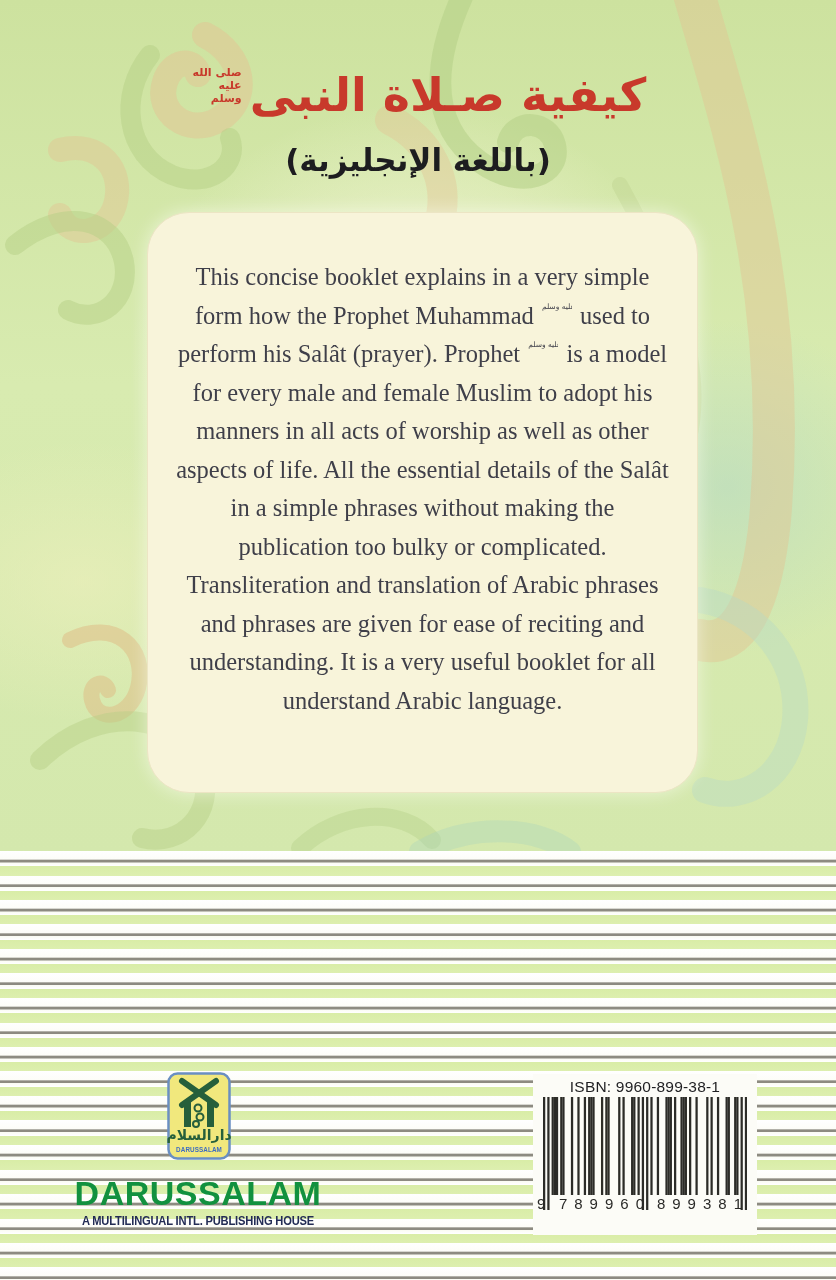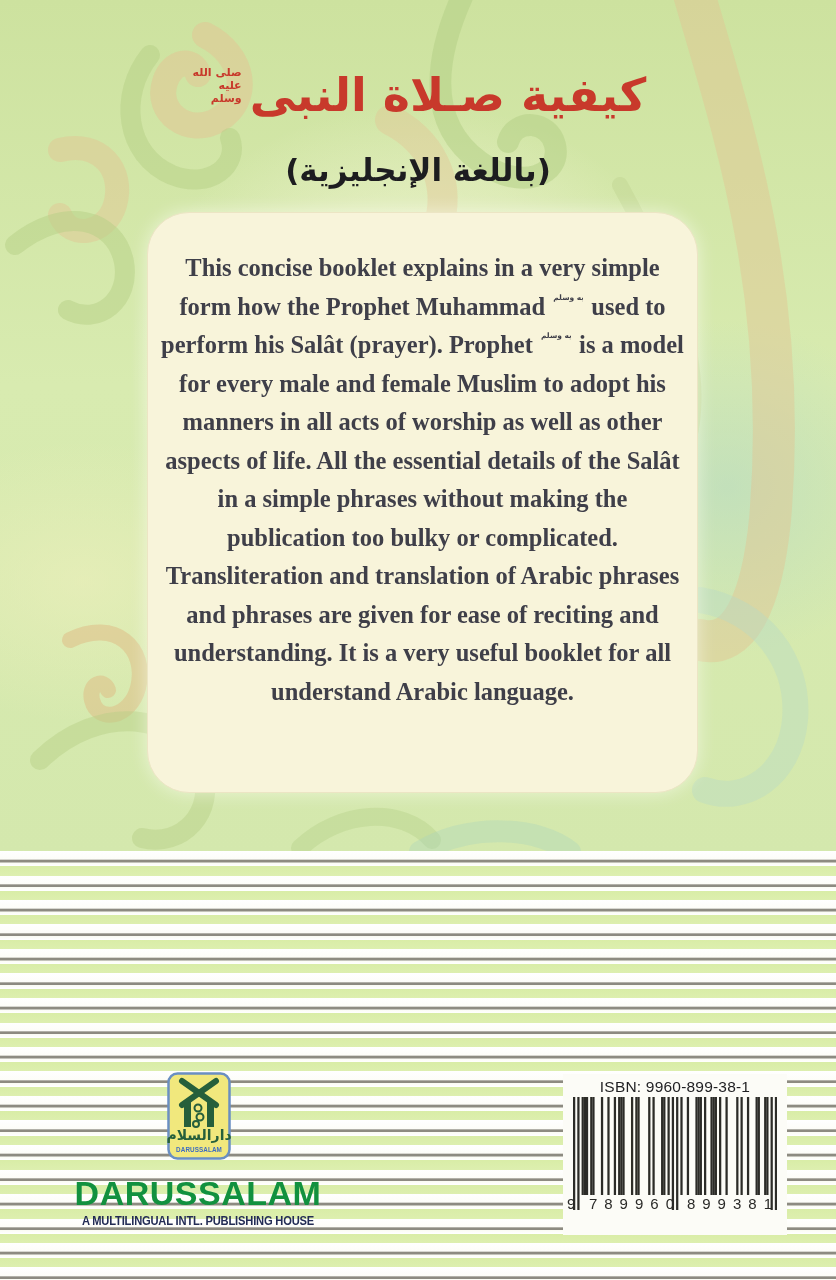--- a/index.html
+++ b/index.html
@@ -20,47 +20,47 @@
     background:repeating-linear-gradient(180deg,
       #ffffff 0px,#fdfdf8 8px,
       #8d8b81 9.5px,#8d8b81 11px,
       #fbfcf4 12px,#ffffff 15px,
       #d9eda7 15.5px,#ddefaf 24.5px);}
 
   
   .title-ar{position:absolute;left:0;top:68px;width:836px;display:flex;
     justify-content:center;align-items:flex-start;direction:rtl;gap:8px;
     color:#c8392b;font:700 46px "DejaVu Sans",sans-serif;z-index:3;}
-  .subtitle-ar{position:absolute;left:0;top:152px;width:836px;text-align:center;direction:rtl;
+  .subtitle-ar{position:absolute;left:0;top:142px;width:836px;text-align:center;direction:rtl;
     color:#1d1d20;font:700 31px "DejaVu Sans",sans-serif;z-index:3;}
 
   
   .pbuh{display:inline-block;font-family:"DejaVu Sans",sans-serif;overflow:hidden;}
   .pbuh-title{width:52px;height:58px;font-size:11px;line-height:13px;font-weight:700;
     color:#c8392b;margin-top:-2px;}
   .pbuh-inline{width:30px;height:27px;font-size:7.5px;line-height:8.5px;
     vertical-align:-6px;margin:0 2px;color:#3f3f49;}
 
   
   .desc-box{position:absolute;left:147px;top:212px;width:549px;height:579px;
     border-radius:42px;background:#f8f4da;border:1px solid #ece5c4;z-index:3;
     box-shadow:0 0 18px rgba(255,255,250,.55);}
-  .desc{padding-top:36px;text-align:center;font-family:"Liberation Serif",serif;
-    font-size:24.5px;color:#3f3f49;font-weight:bold;}
+  .desc{padding-top:45px;text-align:center;font-family:"Liberation Serif",serif;
+    font-size:24.5px;color:#3f3f49;}
   .desc-line{height:38.5px;line-height:38.5px;white-space:nowrap;}
 
   
   .logo{position:absolute;left:167px;top:1072px;z-index:4;}
   .brand{position:absolute;left:38px;top:1174px;width:320px;text-align:center;z-index:4;}
   .brand-name{font:700 34px "Liberation Sans",sans-serif;color:#12913f;letter-spacing:.5px;}
   .brand-tagline{font:700 12px "Liberation Sans",sans-serif;color:#232c55;
     letter-spacing:-.2px;margin-top:1px;transform:scaleX(.93);}
 
   
-  .bc-box{position:absolute;left:563px;top:1074px;width:224px;height:161px;
+  .bc-box{position:absolute;left:533px;top:1074px;width:224px;height:161px;
     background:#fcfcf7;z-index:4;}
   .bc-label{text-align:center;font:15.5px "Liberation Sans",sans-serif;color:#1f1f22;
     margin-top:4px;letter-spacing:.2px;}
   .bc-bars{position:absolute;left:10px;top:23px;}
   .bc-digits{position:absolute;left:4px;top:121px;width:212px;display:flex;
     font:15px "Liberation Sans",sans-serif;color:#2a2a28;}
   .bc-d1{width:16px;text-align:left;}
   .bc-g{flex:1;text-align:right;letter-spacing:7px;}
 </style>
 </head>

